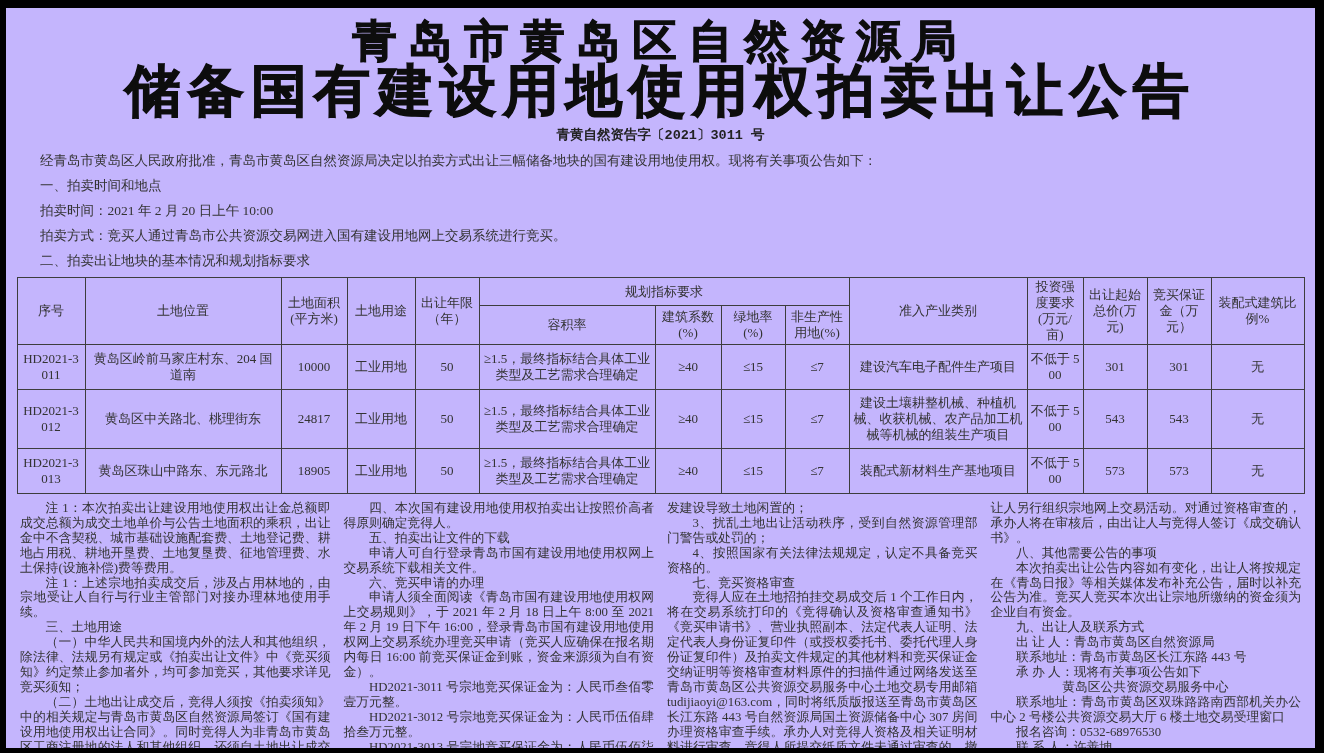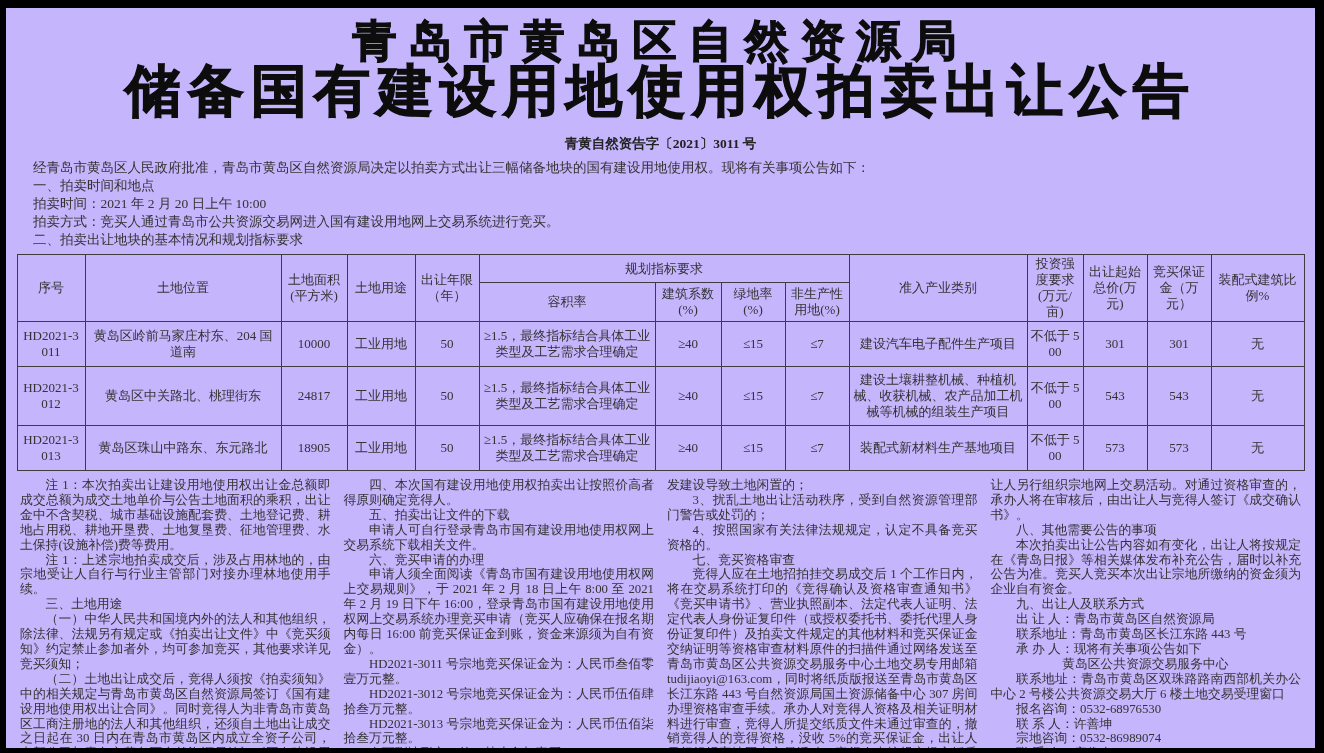--- a/index.html
+++ b/index.html
@@ -13,26 +13,26 @@
   
   .masthead { text-align:center; padding-top:8px; }
   .title {
     font-family:"Liberation Sans","DejaVu Sans",sans-serif;
     font-weight:900; color:#0d0d0d; line-height:50px;
     -webkit-text-stroke:1.2px #0d0d0d;
   }
   .title.l1 { font-size:44px; letter-spacing:12px; }
   .title.l2 { font-size:56px; letter-spacing:7px; }
   .docnum {
-    font-family:Liberation Serif, serif;
-    font-weight:bold; font-size:13.5px; color:#222; margin-top:20px; line-height:16px;
+    font-family:Liberation Mono, monospace;
+    font-weight:bold; font-size:13.5px; color:#222; margin-top:12px; line-height:16px;
   }
   
   .intro { margin:7px 14px 0 26px; font-size:13.5px; line-height:17px; color:#333; }
-  .intro p { margin:1px; }
+  .intro p { margin:8px; }
   
   table.parcels {
     border-collapse:collapse; table-layout:fixed;
     width:1287px; margin:6px auto 0 auto;
     font-size:13px; color:#333;
   }
   table.parcels th, table.parcels td {
     border:1px solid #3d3d3d; text-align:center; vertical-align:middle;
     padding:1px 3px; font-weight:normal; line-height:16px;
     overflow:hidden; word-break:break-all;

